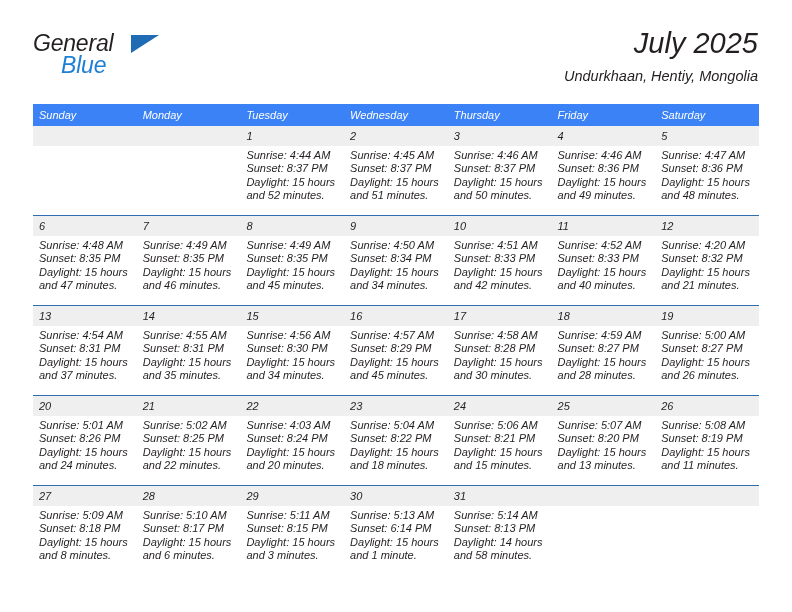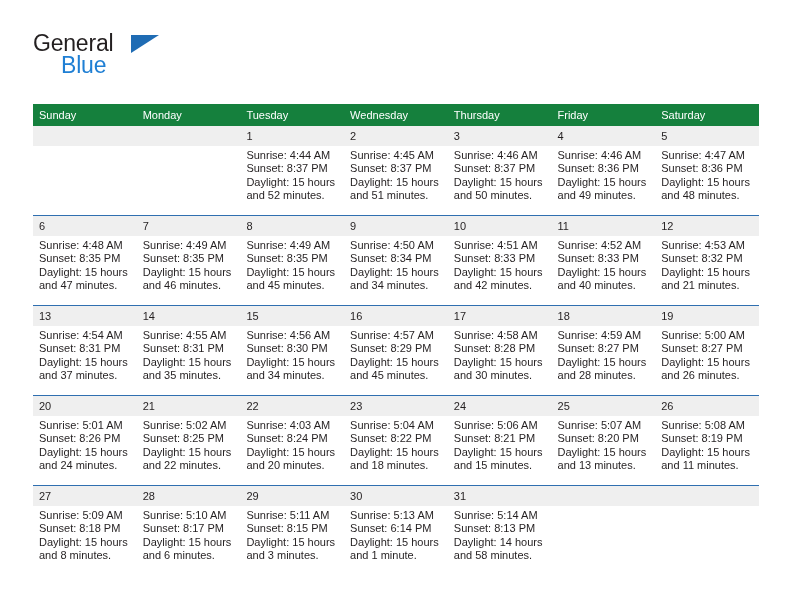--- a/index.html
+++ b/index.html
@@ -13,20 +13,21 @@
     height: 612px;
     font-family: "Liberation Sans", sans-serif;
     color: #231f20;
     overflow: hidden;
   }
   .page {
     position: relative;
     width: 792px;
     height: 612px;
     box-sizing: border-box;
+    font-style: italic;
   }
 
   
   .header {
     position: absolute;
     left: 33px;
     top: 28px;
     right: 34px;
     height: 70px;
   }
@@ -92,21 +93,21 @@
   
   .calendar {
     position: absolute;
     left: 33px;
     top: 104px;
     width: 726px;
     border-collapse: collapse;
     table-layout: fixed;
   }
   .calendar th {
-    background: #15803d;
+    background: #3b82f6;
     color: #ffffff;
     font-size: 11px;
     font-weight: normal;
     text-align: left;
     padding: 5px 0 5px 6px;
     height: 12px;
     border: none;
   }
   .calendar td {
     vertical-align: top;
@@ -152,20 +153,24 @@
 <div class="page">
 
   <div class="header">
 
     <div class="brand">
       <span class="brand-general">General</span>
       <span class="brand-triangle"></span>
       <span class="brand-blue">Blue</span>
     </div>
 
+    <div class="title-block">
+      <h1 class="cal-title">July 2025</h1>
+      <p class="cal-subtitle">Undurkhaan, Hentiy, Mongolia</p>
+    </div>
 
   </div>
 
   <table class="calendar">
     <colgroup>
       <col style="width:14.2857%">
         <col style="width:14.2857%">
         <col style="width:14.2857%">
       <col style="width:14.2857%">
         <col style="width:14.2857%">
@@ -315,21 +320,21 @@
                 <div>Sunset: 8:33 PM</div>
                 <div>Daylight: 15 hours</div>
                 <div>and 40 minutes.</div>
               </div>
             </div>
           </td>
           <td>
             <div class="daycell">
               <div class="daynum-strip">12</div>
               <div class="dayinfo">
-                <div>Sunrise: 4:53 AM</div>
+                <div>Sunrise: 4:20 AM</div>
                 <div>Sunset: 8:32 PM</div>
                 <div>Daylight: 15 hours</div>
                 <div>and 21 minutes.</div>
               </div>
             </div>
           </td>
         </tr>
         <tr>
           <td>
             <div class="daycell">

